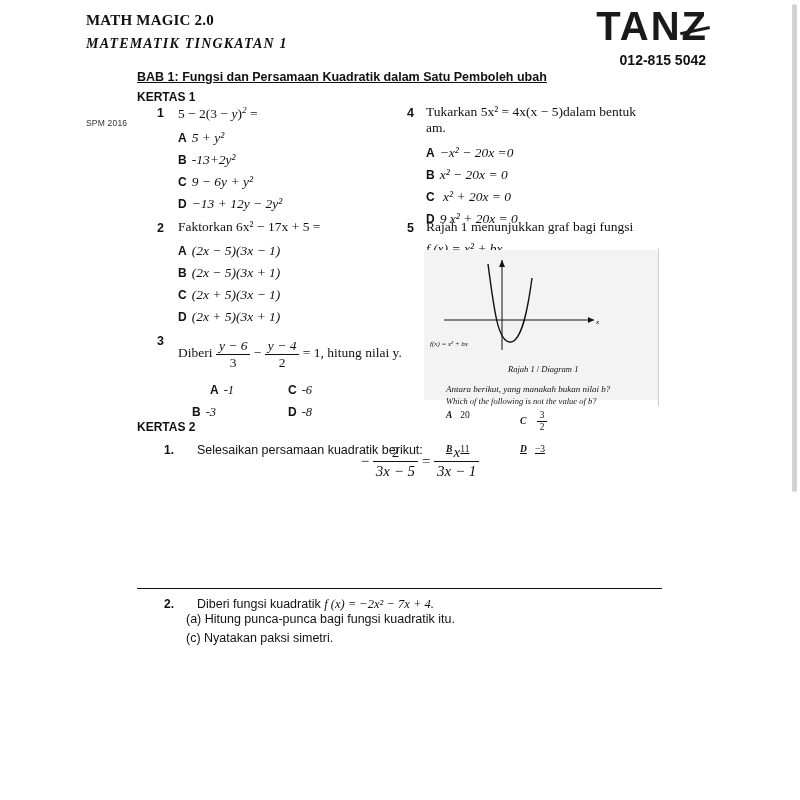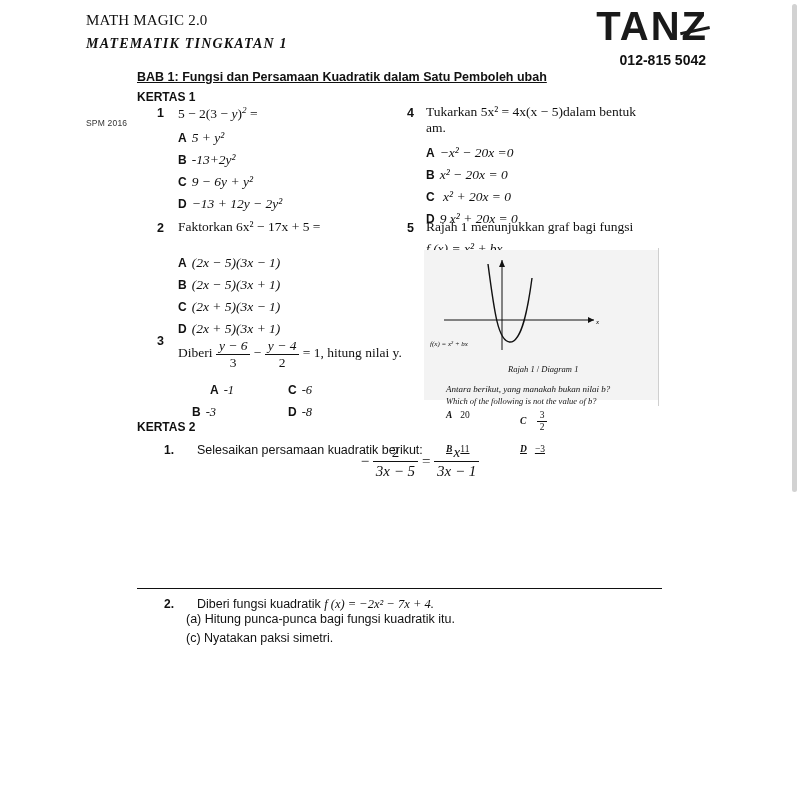--- a/index.html
+++ b/index.html
@@ -10,21 +10,21 @@
     color:#111;
     overflow:hidden;
     position:relative;
   }
   .page{position:relative;width:800px;height:800px;}
 
   
   .hdr-title{
     position:absolute;left:86px;top:12px;
     font-family:"Liberation Serif", serif;
-    font-weight:normal;font-size:15px;letter-spacing:.2px;
+    font-weight:bold;font-size:15px;letter-spacing:.2px;
   }
   .hdr-sub{
     position:absolute;left:86px;top:36px;
     font-family:"Liberation Serif", serif;
     font-style:italic;font-weight:bold;font-size:14px;letter-spacing:1.2px;
   }
   .logo{
     position:absolute;right:92px;top:4px;
     font-family:"Liberation Sans", sans-serif;
     font-weight:bold;font-size:40px;letter-spacing:2px;
@@ -155,21 +155,21 @@
       <li><span class="ol">A</span><span class="m">5 + y²</span></li>
       <li><span class="ol">B</span><span class="m">-13+2y²</span></li>
       <li><span class="ol">C</span><span class="m">9 − 6y + y²</span></li>
       <li><span class="ol">D</span><span class="m">−13 + 12y − 2y²</span></li>
     </ul>
   </div>
 
   <div class="qnum" style="left:157px;top:221px;">2</div>
   <div class="q" style="left:178px;top:219px;width:240px;">
     <div class="qbody">Faktorkan 6x² − 17x + 5 =</div>
-    <ul class="optlist" style="margin-top:20px;">
+    <ul class="optlist" style="margin-top:8px;">
       <li><span class="ol">A</span><span class="m">(2x − 5)(3x − 1)</span></li>
       <li><span class="ol">B</span><span class="m">(2x − 5)(3x + 1)</span></li>
       <li><span class="ol">C</span><span class="m">(2x + 5)(3x − 1)</span></li>
       <li><span class="ol">D</span><span class="m">(2x + 5)(3x + 1)</span></li>
     </ul>
   </div>
 
   <div class="qnum" style="left:157px;top:334px;">3</div>
   <div class="q" style="left:178px;top:338px;width:250px;">
     <div class="qbody" style="white-space:nowrap;">

